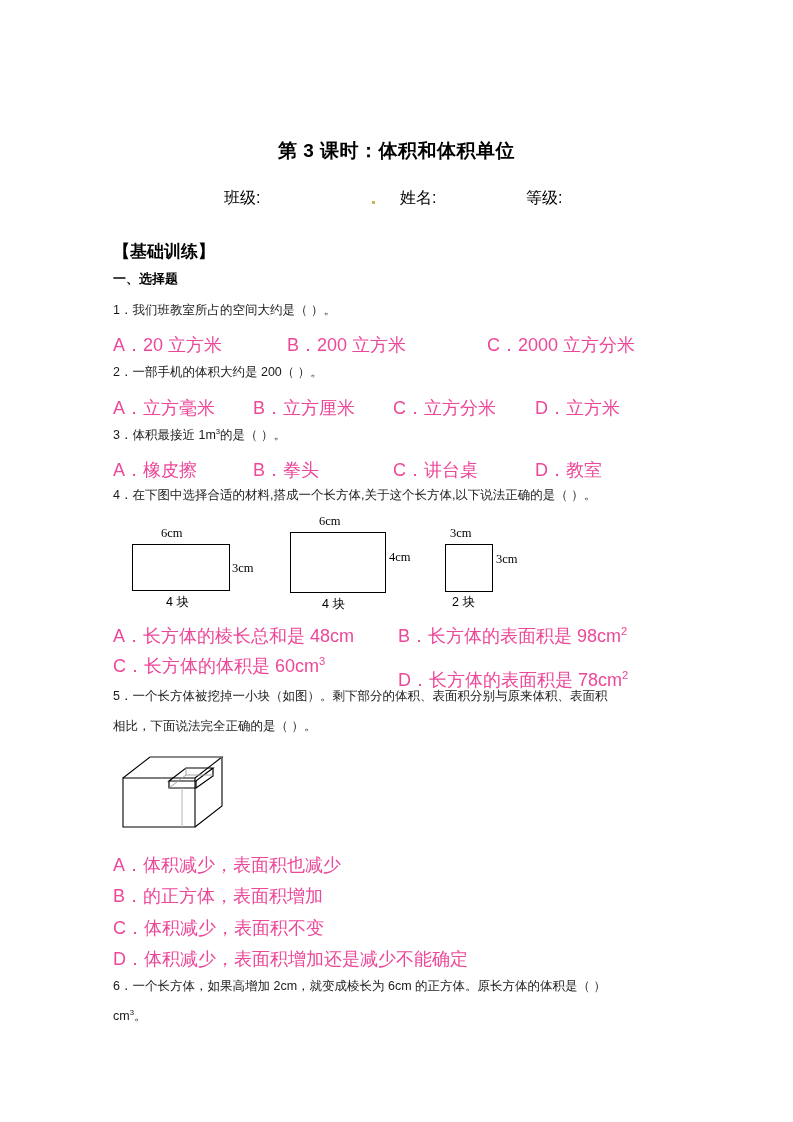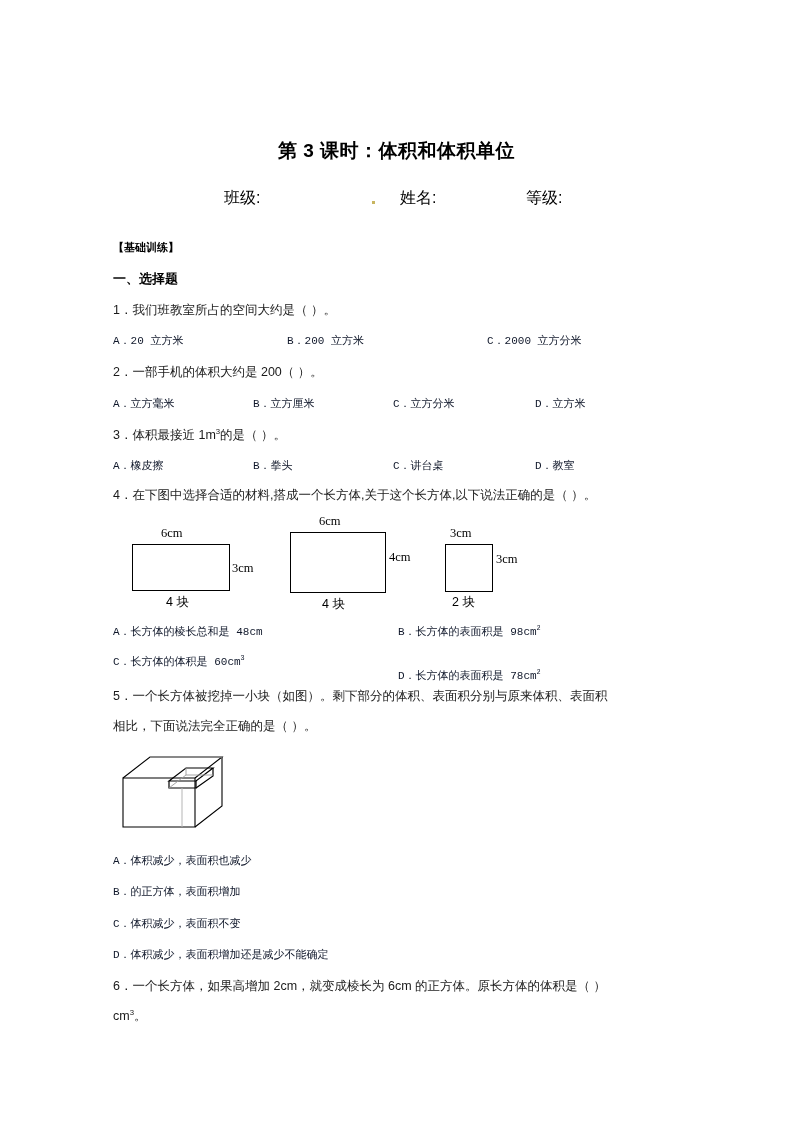--- a/index.html
+++ b/index.html
@@ -63,21 +63,21 @@
     background: #c8b560;
   }
 
   
   .section-heading {
     position: absolute;
     left: 113px;
     top: 240px;
     font-family: "Liberation Sans", "DejaVu Sans", sans-serif;
     font-weight: bold;
-    font-size: 11px;
+    font-size: 17px;
     white-space: nowrap;
   }
   .subsection-heading {
     position: absolute;
     left: 113px;
     top: 270px;
     font-family: "Liberation Sans", "DejaVu Sans", sans-serif;
     font-weight: bold;
     font-size: 13px;
     white-space: nowrap;
@@ -87,24 +87,24 @@
   .qline {
     position: absolute;
     left: 113px;
     font-family: "Liberation Sans", "DejaVu Sans", sans-serif;
     font-size: 12.5px;
     white-space: nowrap;
     color: #1a1a1a;
   }
   .opt {
     position: absolute;
-    font-family: Liberation Mono, monospace;
-    font-size: 11px;
-    white-space: nowrap;
-    color: #0f172a;
+    font-family: Liberation Sans, sans-serif;
+    font-size: 18px;
+    white-space: nowrap;
+    color: #ec4899;
   }
   sup {
     font-size: 0.62em;
     vertical-align: super;
     line-height: 0;
   }
 
   
   .fig4 {
     position: absolute;

